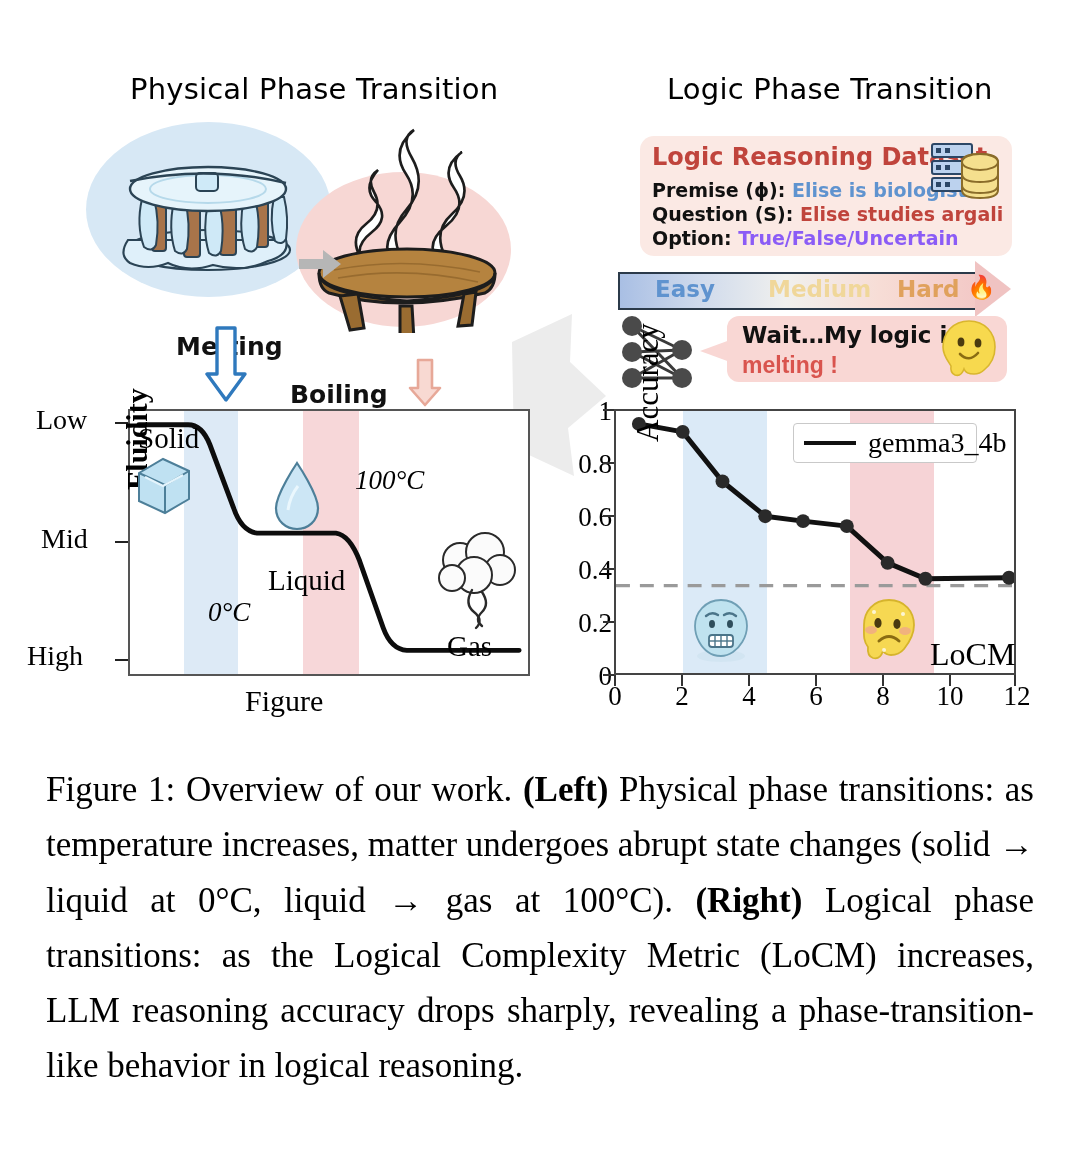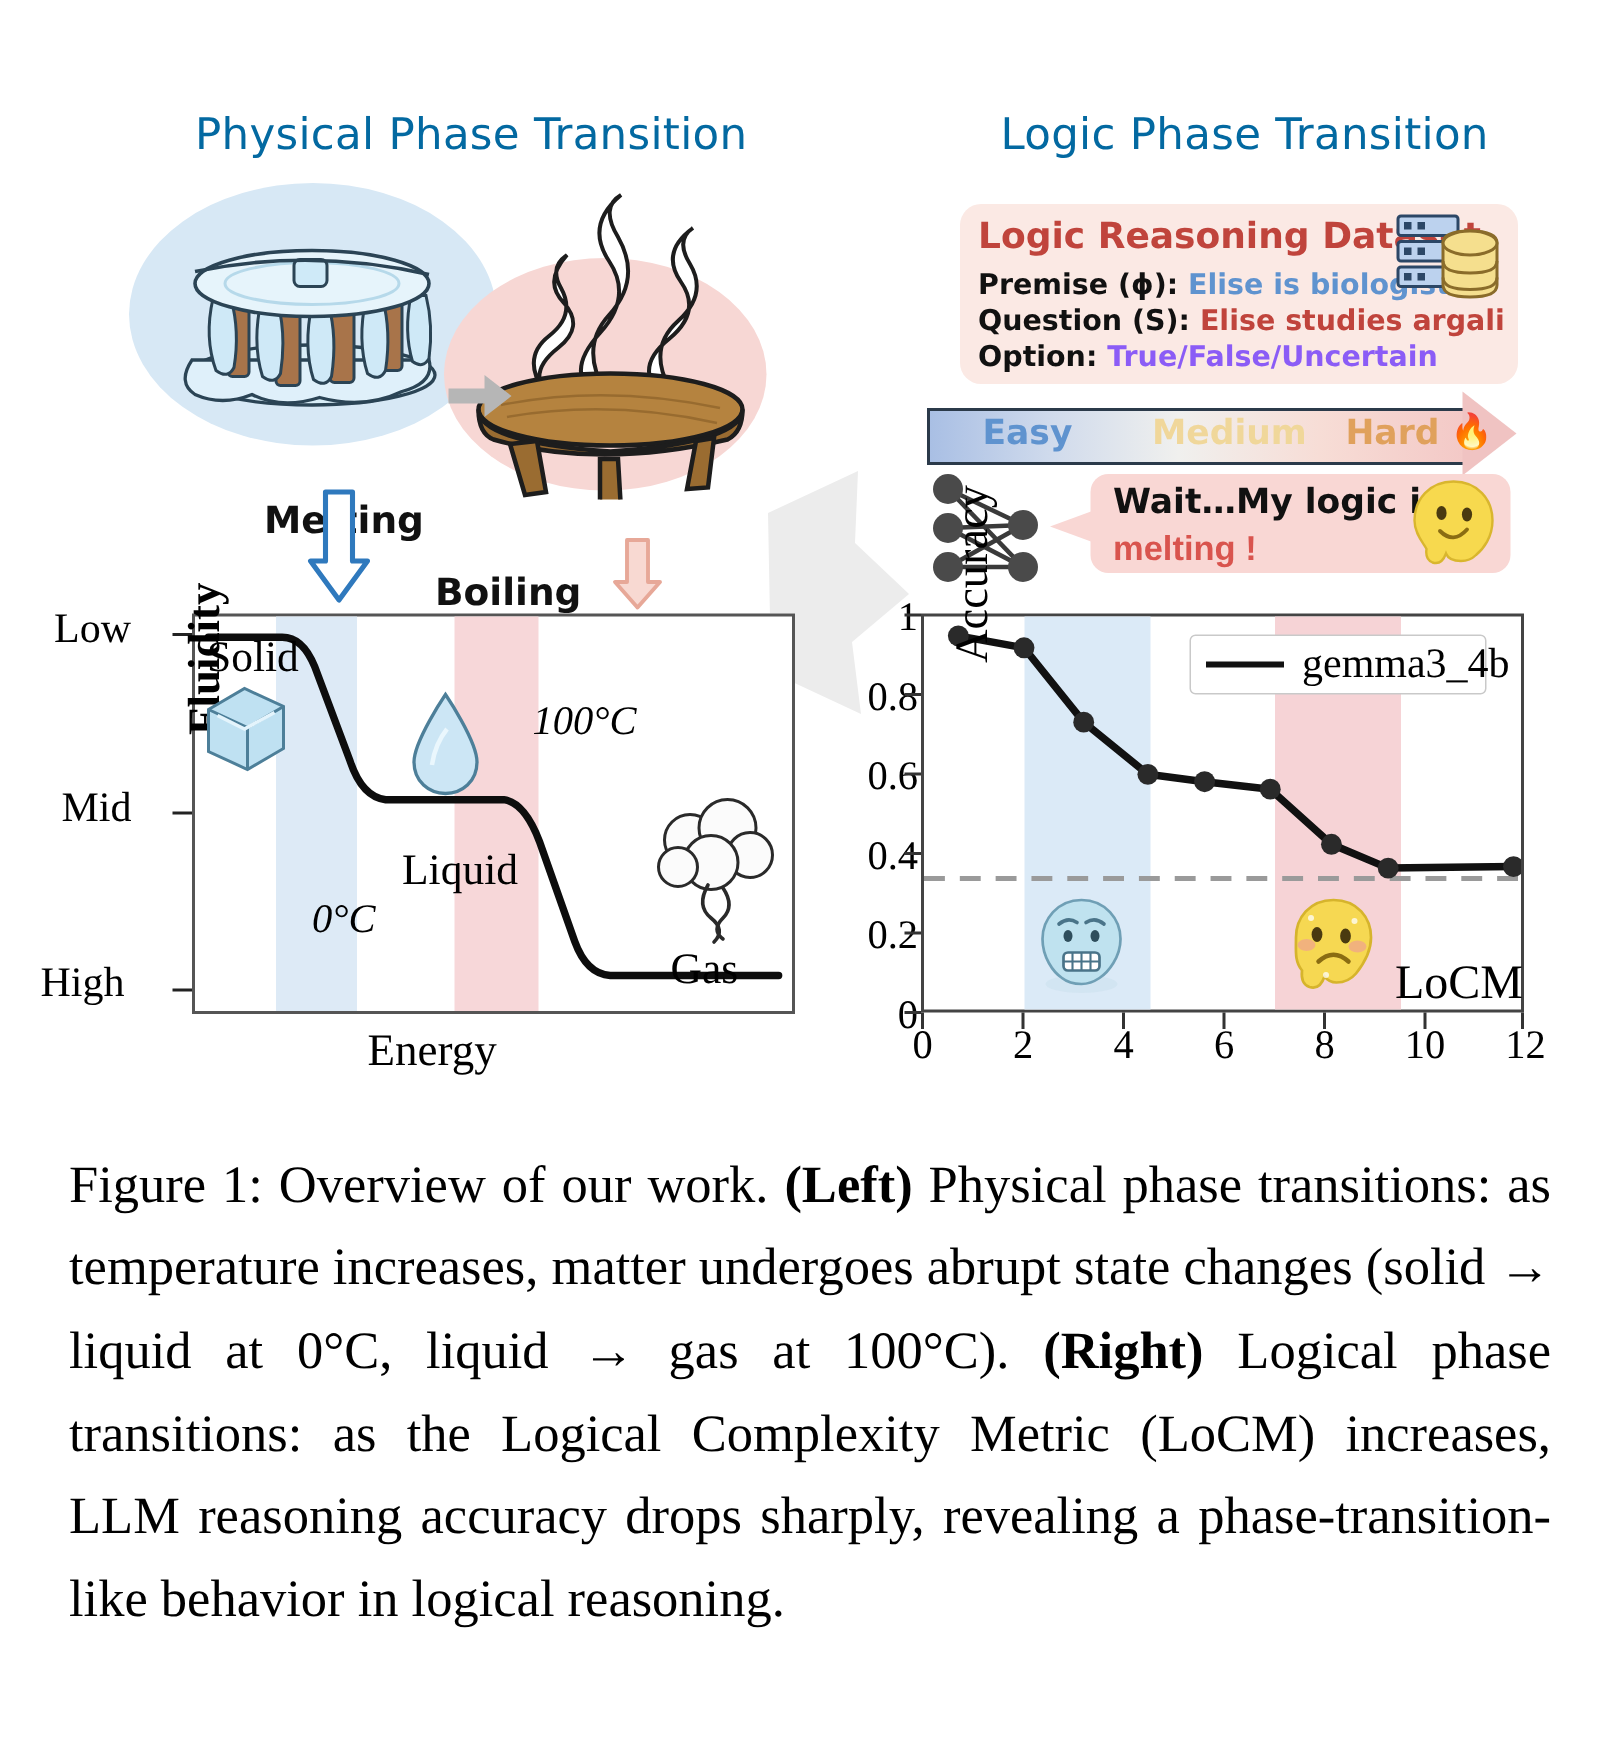--- a/index.html
+++ b/index.html
@@ -1,21 +1,21 @@
 <!DOCTYPE html>
 <html><head>
 <meta charset="utf-8">
 <style>
   html,body{margin:0;padding:0;background:#ffffff;}
   body{width:1080px;height:1174px;position:relative;overflow:hidden;
        font-family:"Liberation Serif",serif;color:#000;}
 
   
   .panel-title{position:absolute;font-family:"DejaVu Sans",sans-serif;
-               font-size:29px;font-weight:500;letter-spacing:.2px;color:#0369a1;
+               font-size:29px;font-weight:500;letter-spacing:.2px;color:#000000;
                white-space:nowrap;}
   #title-left{left:130px;top:72px;}
   #title-right{left:648px;top:72px;margin-left:19px;}
 
   
   .blob{position:absolute;border-radius:50%;}
   #blob-ice{left:86px;top:122px;width:245px;height:175px;background:#d7e8f5;}
   #blob-steam{left:296px;top:172px;width:215px;height:155px;background:#f7d7d4;}
 
   .illus{position:absolute;}
@@ -76,21 +76,21 @@
 
   .ytick-r-lbl{position:absolute;font-size:27px;text-align:right;width:56px;color:#000;}
   .ytick-r{position:absolute;width:11px;height:2px;background:#333;}
   .xtick-r-lbl{position:absolute;font-size:27px;text-align:center;width:40px;color:#000;}
   .xtick-r{position:absolute;width:2px;height:11px;background:#333;}
 
   #ylab-right{position:absolute;left:630px;top:442px;font-size:31px;
               transform:rotate(-90deg);transform-origin:left top;white-space:nowrap;}
   #lbl-locm{position:absolute;left:930px;top:636px;font-size:32px;}
 
-  #legend-box{position:absolute;left:793px;top:423px;width:198px;height:40px;
+  #legend-box{position:absolute;left:793px;top:423px;width:184px;height:40px;
               border:1px solid #c9c9c9;border-radius:4px;background:#fff;
               display:flex;align-items:center;gap:12px;padding:0 10px;box-sizing:border-box;}
   #legend-line{width:52px;height:4px;background:#111;flex:none;}
   #legend-label{font-size:28px;color:#000;white-space:nowrap;}
 
   #emoji-cold{position:absolute;left:690px;top:596px;width:62px;height:72px;}
   #emoji-hot{position:absolute;left:858px;top:596px;width:62px;height:72px;}
 
   
   #dataset-card{position:absolute;left:640px;top:136px;width:372px;height:120px;
@@ -218,21 +218,21 @@
   </svg>
 </div>
 <span class="ylab-left" id="yl-low">Low</span>
 <span class="ylab-left" id="yl-mid">Mid</span>
 <span class="ylab-left" id="yl-high">High</span>
 <span class="ytick-l" style="left:115px;top:422px;"></span>
 <span class="ytick-l" style="left:115px;top:541px;"></span>
 <span class="ytick-l" style="left:115px;top:659px;"></span>
 
 <div id="fluidity">Fluidity</div>
-<div id="xlab-left">Energy</div>
+<div id="xlab-left">Figure</div>
 
 <div class="state-label" id="lbl-solid">Solid</div>
 <div class="state-label" id="lbl-liquid">Liquid</div>
 <div class="state-label" id="lbl-gas">Gas</div>
 <div class="state-label" id="lbl-0c">0°C</div>
 <div class="state-label" id="lbl-100c">100°C</div>
 
 <svg class="ico" id="ico-ice" viewBox="0 0 62 62">
   <path d="M6 18 L30 4 L56 16 L56 44 L32 58 L6 46 Z" fill="#bfe1f2" stroke="#4d7f99" stroke-width="2"></path>
   <path d="M6 18 L32 30 L56 16" fill="none" stroke="#4d7f99" stroke-width="2"></path>

